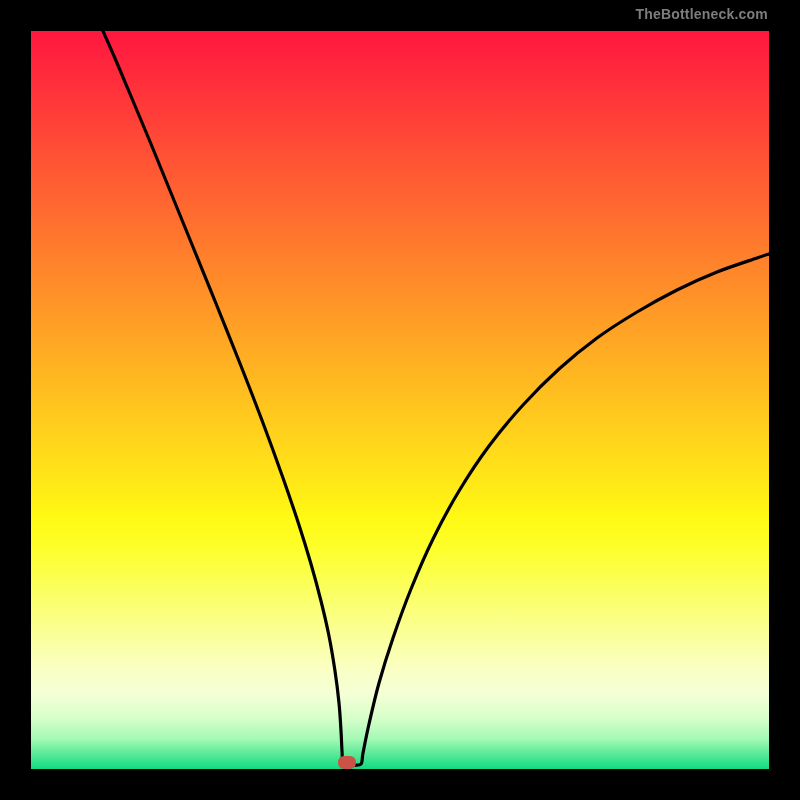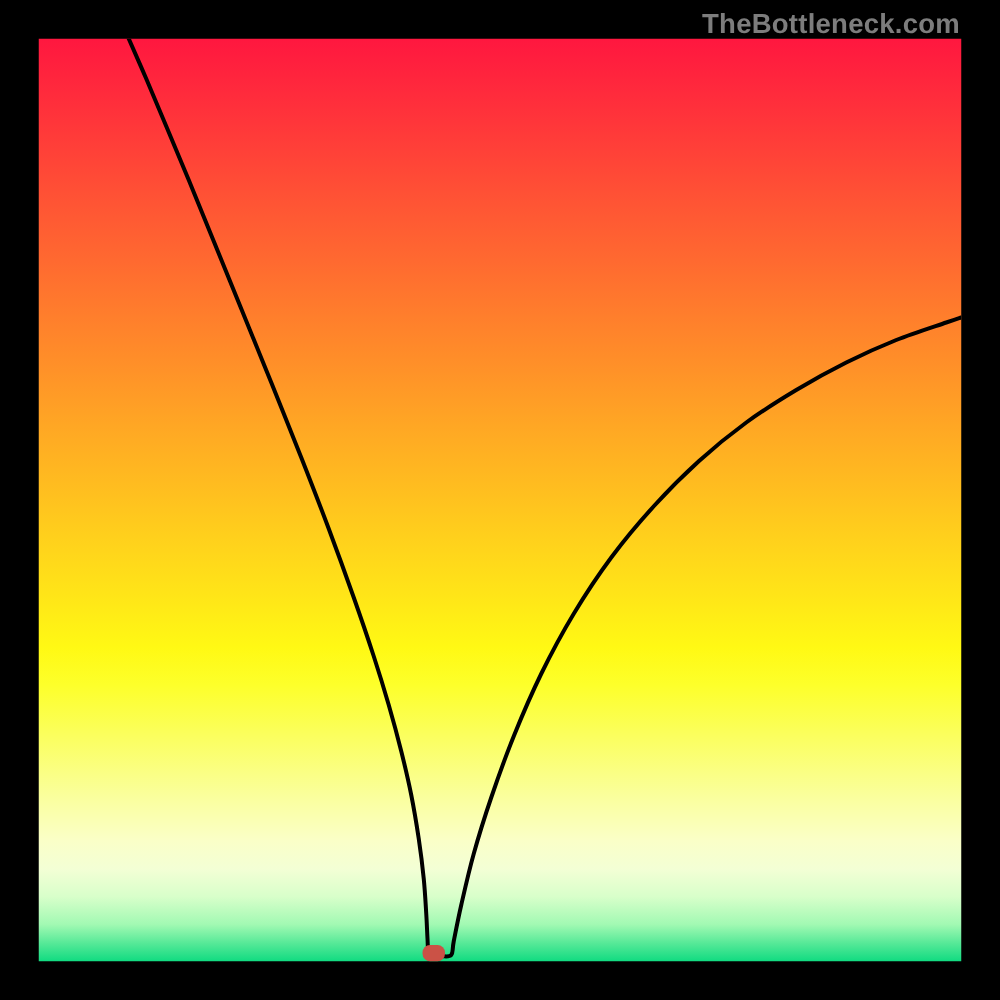--- a/index.html
+++ b/index.html
@@ -55,21 +55,21 @@
     position: absolute;
     inset: 0;
     width: 738px;
     height: 738px;
     pointer-events: none;
   }
   .watermark {
     position: absolute;
     top: 6px;
     right: 32px;
-    font-size: 22px;
+    font-size: 14px;
     font-weight: 600;
     color: #7d7d7d;
     letter-spacing: 0.2px;
     user-select: none;
   }
   .marker {
     position: absolute;
     width: 18px;
     height: 13px;
     background: #cb5246;

